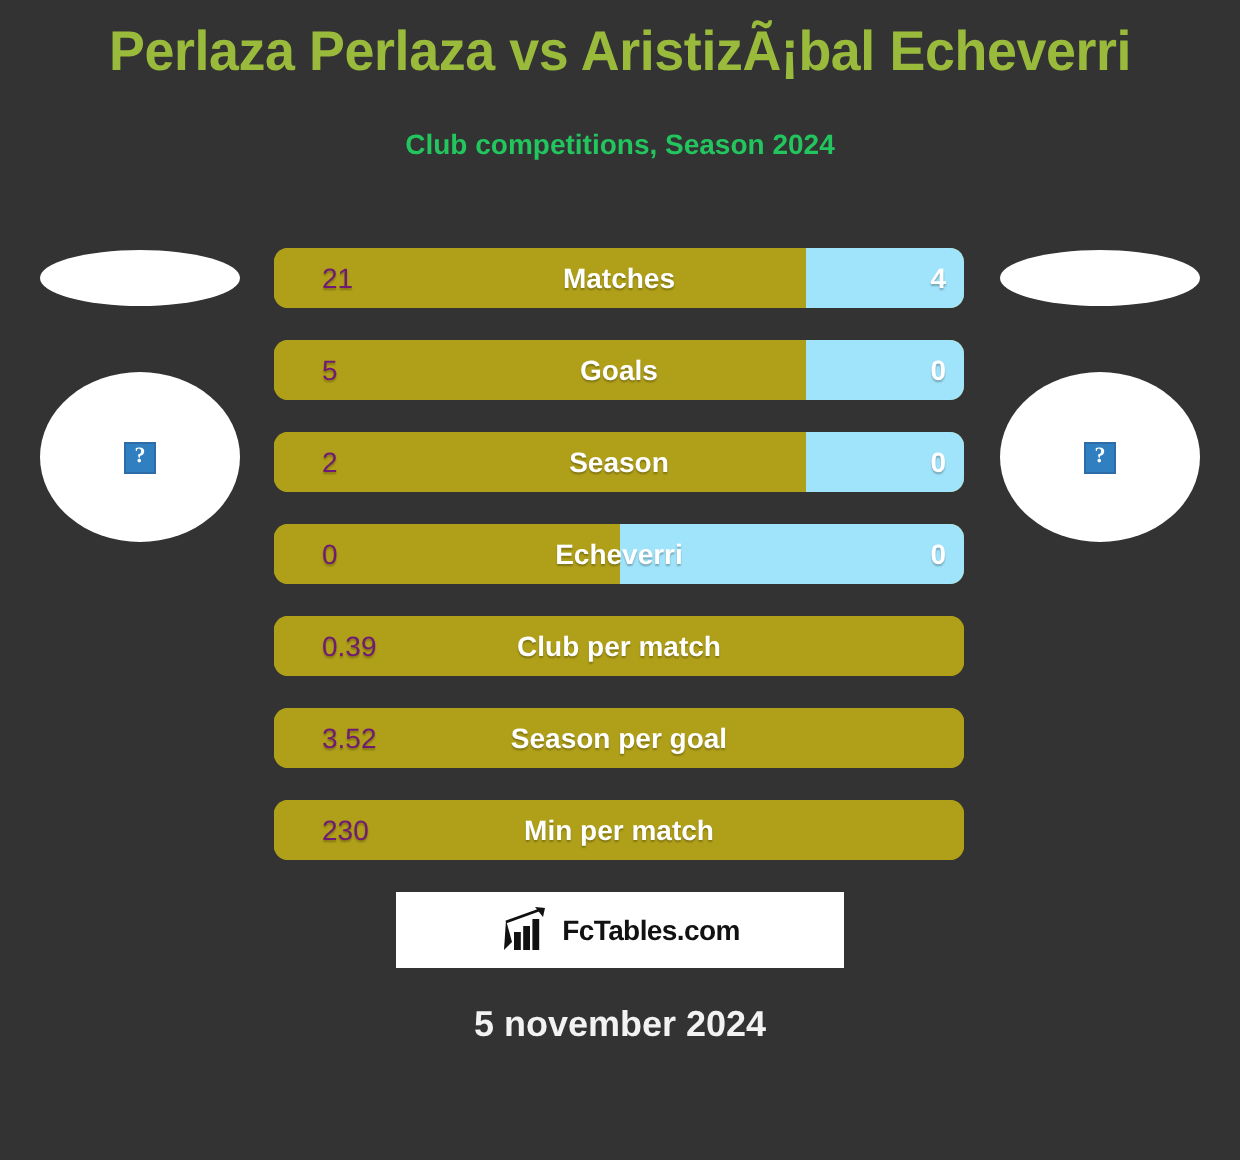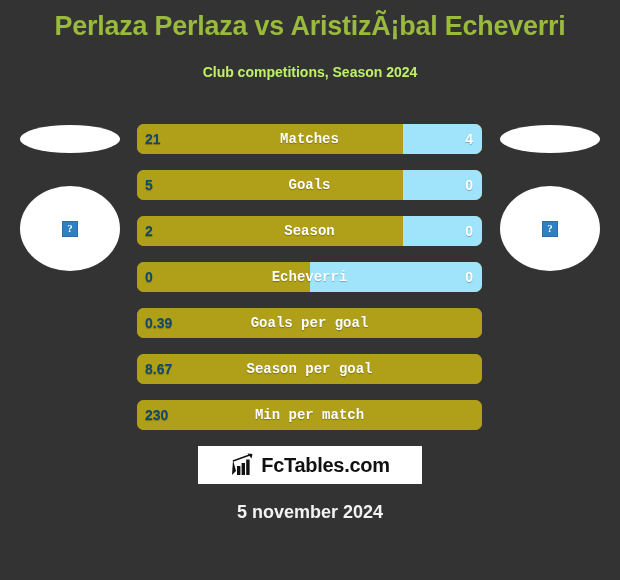--- a/index.html
+++ b/index.html
@@ -35,21 +35,21 @@
     white-space: nowrap;
     font-stretch: condensed;
     transform: scaleX(0.96);
   }
   .subtitle {
     position: absolute;
     top: 64px;
     left: 0;
     width: 620px;
     text-align: center;
-    color: #bef264;
+    color: #22c55e;
     font-size: 14px;
     font-weight: bold;
   }
 
   
   .side {
     position: absolute;
     top: 118px;
     width: 140px;
     height: 150px;
@@ -131,32 +131,31 @@
     left: 0;
     width: 100%;
     height: 100%;
     display: flex;
     align-items: center;
     justify-content: center;
     color: #ffffff;
     font-size: 14px;
     font-weight: bold;
     text-shadow: 0 1px 1px rgba(0,0,0,0.28);
-    font-family: Liberation Mono, monospace;
   }
   .val-left {
     position: absolute;
-    left: 8px;
-    top: 0;
-    height: 100%;
-    display: flex;
-    align-items: center;
-    color: #0c4a6e;
-    font-size: 14px;
-    font-weight: bold;
+    left: 24px;
+    top: 0;
+    height: 100%;
+    display: flex;
+    align-items: center;
+    color: #701a75;
+    font-size: 14px;
+    font-weight: normal;
     text-shadow: 0 1px 1px rgba(0,0,0,0.28);
   }
   .val-right {
     position: absolute;
     right: 9px;
     top: 0;
     height: 100%;
     display: flex;
     align-items: center;
     color: #ffffff;
@@ -174,21 +173,21 @@
     height: 38px;
     background: #ffffff;
     display: flex;
     align-items: center;
     justify-content: center;
     gap: 5px;
   }
   .logo-icon { display: block; }
   .logo-text {
     color: #111111;
-    font-size: 20px;
+    font-size: 14px;
     font-weight: bold;
     letter-spacing: -0.3px;
     line-height: 1;
   }
 
   .date {
     position: absolute;
     top: 502px;
     left: 0;
     width: 620px;
@@ -249,25 +248,25 @@
       <div class="stat-row">
         <div class="bar-left" style="width: 50%;"></div>
         <div class="bar-right" style="width: 50%;"></div>
         <div class="val-left">0</div>
         <div class="row-label">Echeverri</div>
         <div class="val-right">0</div>
       </div>
       <div class="stat-row">
         <div class="bar-left" style="width: 100%;"></div>
         <div class="val-left">0.39</div>
-        <div class="row-label">Goals per goal</div>
+        <div class="row-label">Club per match</div>
       </div>
       <div class="stat-row">
         <div class="bar-left" style="width: 100%;"></div>
-        <div class="val-left">8.67</div>
+        <div class="val-left">3.52</div>
         <div class="row-label">Season per goal</div>
       </div>
       <div class="stat-row">
         <div class="bar-left" style="width: 100%;"></div>
         <div class="val-left">230</div>
         <div class="row-label">Min per match</div>
       </div>
     </div>
 
   <div class="logo-box">

